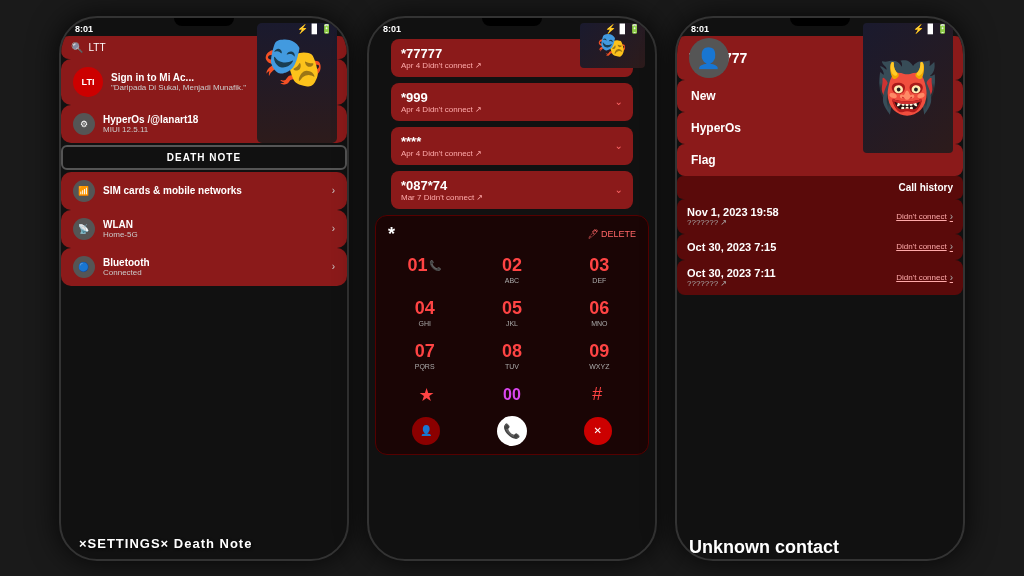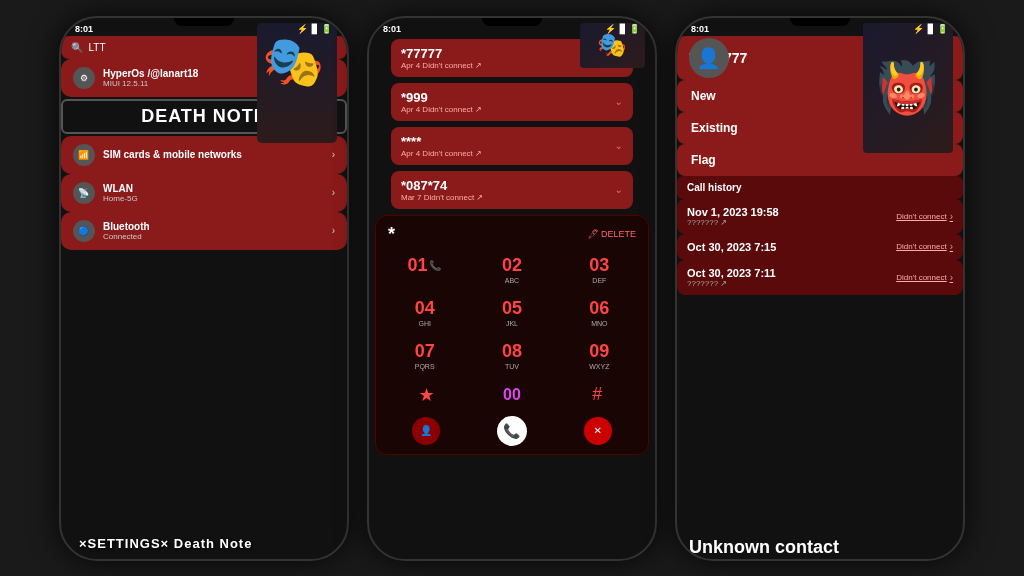--- a/index.html
+++ b/index.html
@@ -127,21 +127,21 @@
       font-weight: bold;
       color: #fff;
       flex-shrink: 0;
     }
     .death-note-banner {
       background: #111;
       border: 2px solid #555;
       border-radius: 6px;
       padding: 5px 12px;
       text-align: center;
-      font-size: 18px;
+      font-size: 10px;
       font-weight: bold;
       color: #fff;
       letter-spacing: 1px;
       margin: 2px 0;
     }
     .call-log {
       display: flex;
       flex-direction: column;
       gap: 0;
     }
@@ -271,20 +271,21 @@
       font-size: 12px;
       font-weight: bold;
     }
     .call-history-label {
       background: #5a0a0a;
       border-radius: 6px;
       padding: 6px 10px;
       color: #fff;
       font-size: 10px;
       font-weight: bold;
+      text-align: right;
     }
     .history-item {
       background: #5a0a0a;
       border-radius: 8px;
       padding: 7px 10px;
       display: flex;
       justify-content: space-between;
       align-items: center;
     }
     .hist-date { font-size: 11px; font-weight: bold; color: #fff; }
@@ -323,20 +324,28 @@
     <div class="phone1 header-bg">
       <div class="anime-figure"></div>
       <div class="header-title">×SETTINGS× Death Note</div>
     </div>
     <div class="phone1 content">
       <div class="search-bar">
         <span>🔍</span>
         <span>LTT</span>
       </div>
 
+      <div class="setting-item">
+        <div class="mi-logo">LTI</div>
+        <div class="setting-text">
+          <div class="setting-title">Sign in to Mi Ac...</div>
+          <div class="setting-sub">"Daripada Di Sukai, Menjadi Munafik."</div>
+        </div>
+        <span class="setting-arrow">›</span>
+      </div>
 
       <div class="setting-item">
         <div class="setting-icon">⚙</div>
         <div class="setting-text">
           <div class="setting-title">HyperOs /@lanart18</div>
           <div class="setting-sub">MIUI 12.5.11</div>
         </div>
         <span class="setting-arrow">›</span>
       </div>
 
@@ -494,21 +503,21 @@
     </div>
     <div class="phone3 content">
       <div class="phone-number-bar">
         <span class="phone-num-text">777 7777</span>
         <div class="phone-actions">
           <div class="action-btn action-call">📞</div>
           <div class="action-btn action-msg">💬</div>
         </div>
       </div>
       <div class="option-btn">New</div>
-      <div class="option-btn">Existing</div>
+      <div class="option-btn">HyperOs</div>
       <div class="option-btn">Flag</div>
       <div class="call-history-label">Call history</div>
       <div class="history-item">
         <div>
           <div class="hist-date">Nov 1, 2023 19:58</div>
           <div class="hist-num">??????? ↗</div>
         </div>
         <div class="hist-status">
           <span>Didn't connect</span>
           <span class="chevron-right">›</span>

